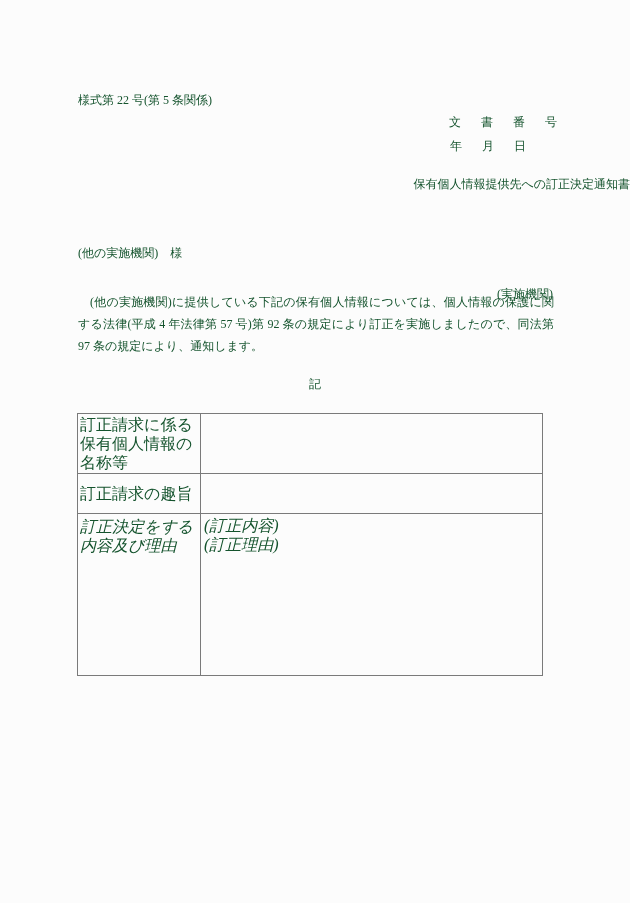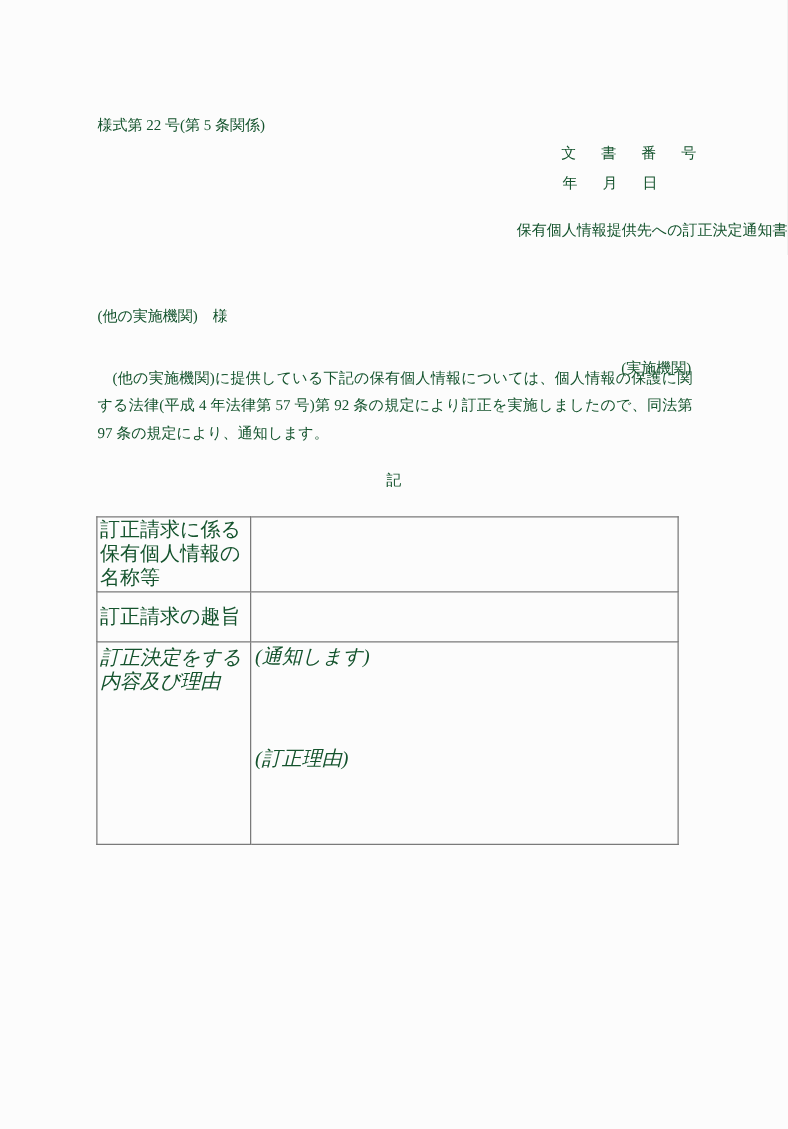--- a/index.html
+++ b/index.html
@@ -54,21 +54,21 @@
   }
   td.label-cell.top { vertical-align: top; padding-top: 3px; }
   td.value-cell {
     vertical-align: top;
     padding: 2px 3px 0 3px;
   }
   tr.row-1 { height: 60px; }
   tr.row-2 { height: 82px; }
   tr.row-3 { height: 40px; }
   tr.row-4 { height: 162px; font-style: italic; }
-  .value-second { margin-top: 63px; }
+  .value-second { }
 </style>
 </head>
 <body>
 
 <div class="page">
 
   <div class="abs form-number">様式第 22 号(第 5 条関係)</div>
   <div class="abs doc-number">文　書　番　号</div>
   <div class="abs date-line">年　月　日</div>
 
@@ -87,20 +87,20 @@
       <td class="label-cell">訂正請求に係る保有個人情報の名称等</td>
       <td class="value-cell"></td>
     </tr>
     <tr class="row-3">
       <td class="label-cell">訂正請求の趣旨</td>
       <td class="value-cell"></td>
     </tr>
     <tr class="row-4">
       <td class="label-cell top">訂正決定をする内容及び理由</td>
       <td class="value-cell">
-        <div>(通知します)</div>
+        <div>(訂正内容)</div>
         <div class="value-second">(訂正理由)</div>
       </td>
     </tr>
   </tbody>
     </table>
 
 </div>
 
 </body></html>

